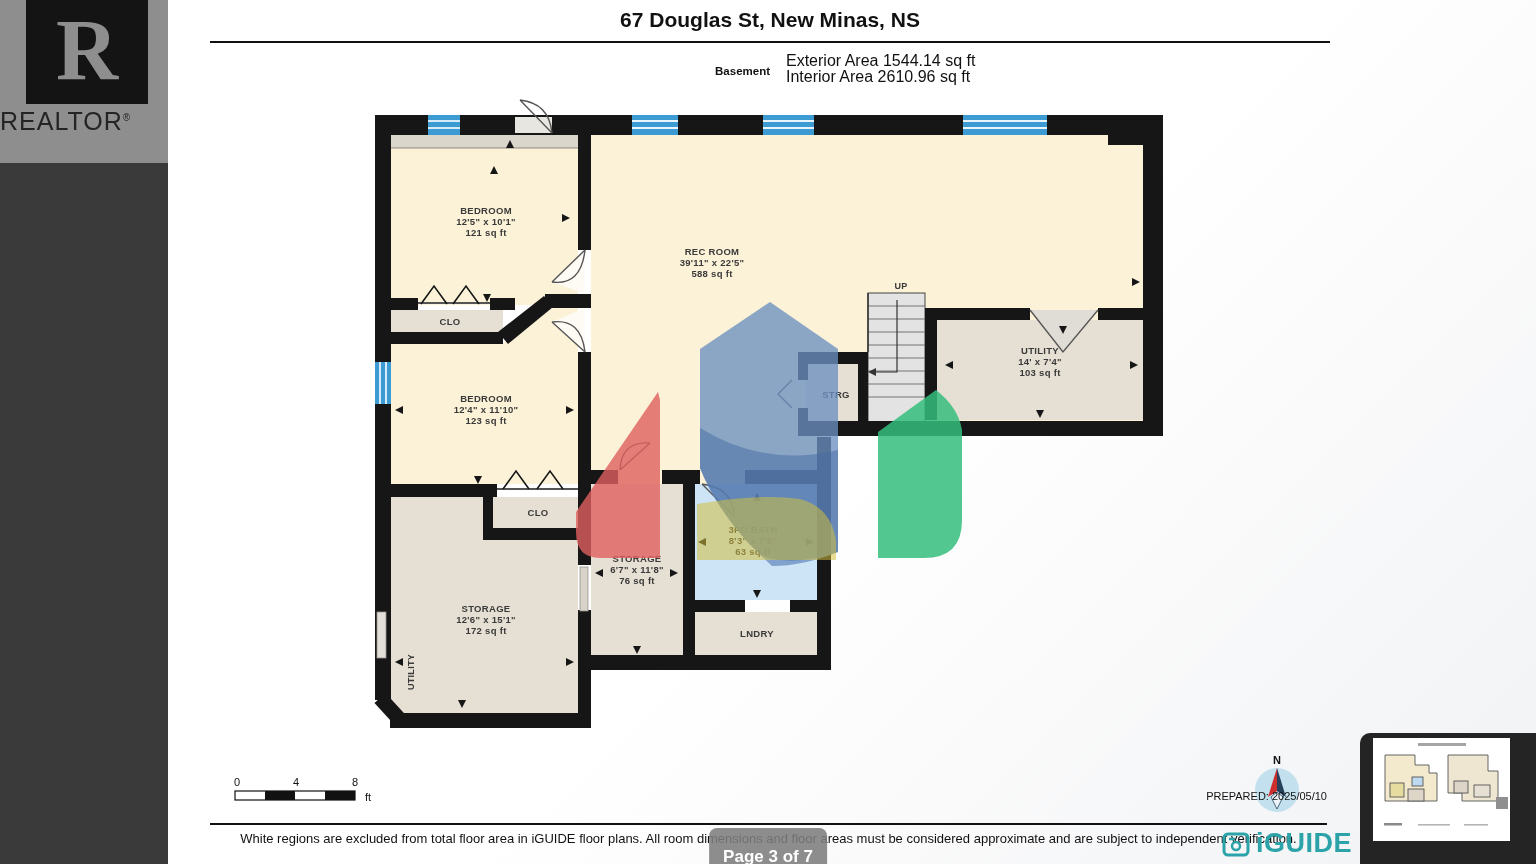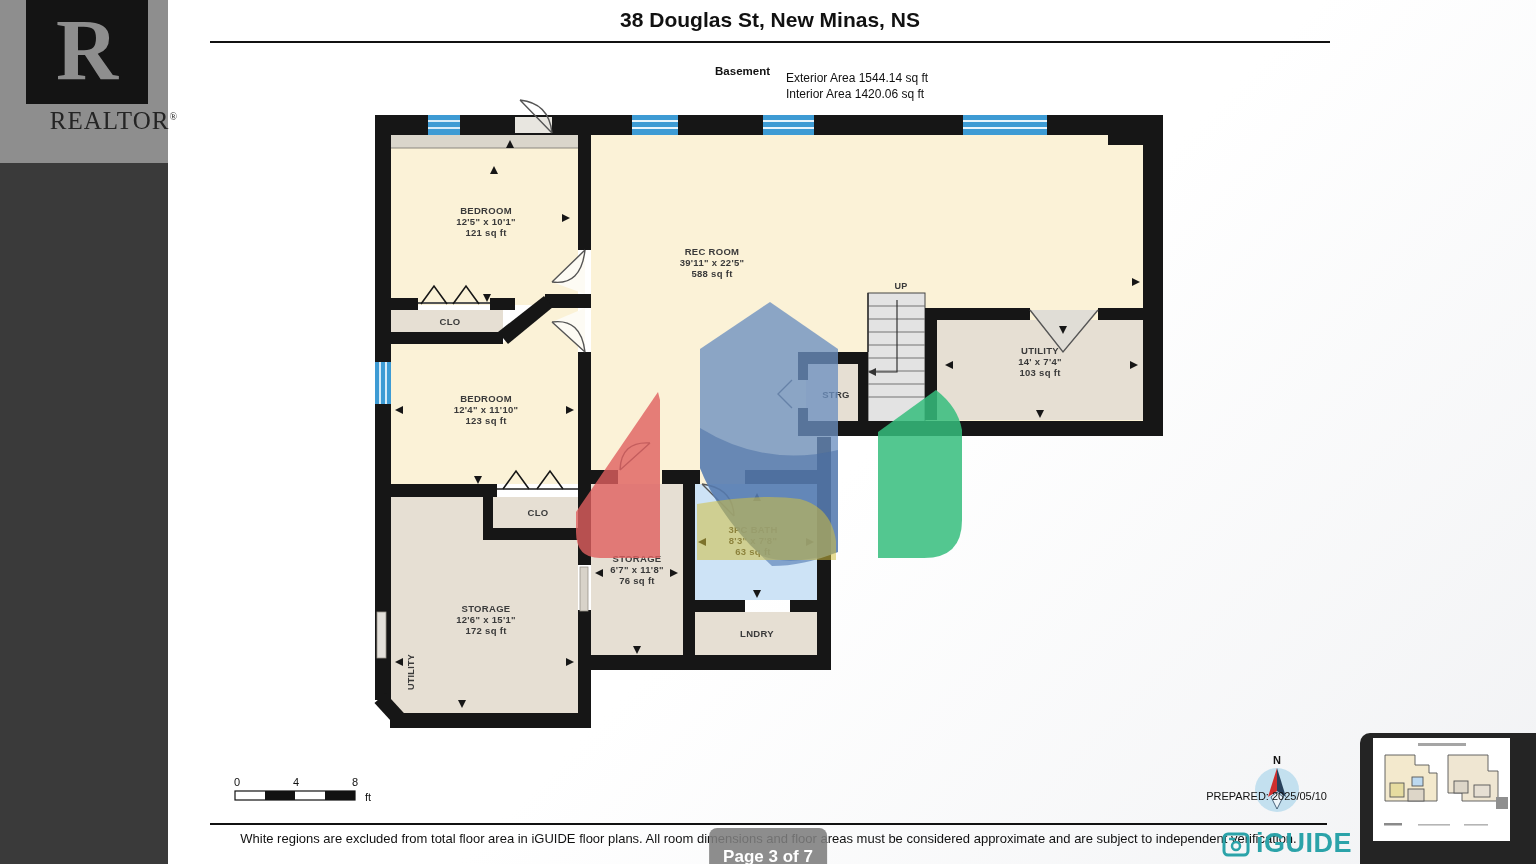--- a/index.html
+++ b/index.html
@@ -9,30 +9,30 @@
     font-family:"Liberation Sans", sans-serif;
     background:linear-gradient(135deg,#ffffff 55%,#f1f2f4 100%);
   }
   
   .sidebar { position:absolute; left:0; top:0; width:168px; height:864px; background:#3a3a3a; }
   .realtor-panel { position:absolute; left:0; top:0; width:168px; height:163px; background:#8e8e8e; }
   .realtor-box { position:absolute; left:26px; top:0; width:122px; height:104px; background:#141414;
                  display:flex; align-items:center; justify-content:center; }
   .realtor-r { font-family:"Liberation Serif", serif; font-weight:bold; font-size:86px; line-height:1;
                color:#8e8e8e; transform:translateY(-2px); }
-  .realtor-word { position:absolute; left:0; top:107px; width:178px; text-align:right;
-                  font-size:25px; color:#242424; letter-spacing:1px;font-family:Liberation Serif, serif; }
+  .realtor-word { position:absolute; left:0; top:107px; width:178px; text-align:left;
+                  font-size:25px; color:#242424; letter-spacing:1px; }
   .realtor-word sup { font-size:10px; }
   
   .title { position:absolute; left:210px; top:8px; width:1120px; text-align:center;
            font-size:21px; font-weight:bold; color:#111; }
   .title-rule { position:absolute; left:210px; top:41px; width:1120px; border-top:2.5px solid #111; }
   .floor-label { position:absolute; left:0; top:53px; width:770px; text-align:right;
                  font-size:11.5px; font-weight:bold; color:#111;margin-top:12px; }
-  .area-lines { position:absolute; left:786px; top:70px; font-size:12px; color:#111; line-height:16px; }
+  .area-lines { position:absolute; left:786px; top:53px; font-size:16px; color:#111; line-height:16px; }
   
   .prepared { position:absolute; left:210px; top:790px; width:1117px; text-align:right;
               font-size:11px; color:#111; }
   .footer-rule { position:absolute; left:210px; top:823px; width:1117px; border-top:2px solid #111; }
   .disclaimer { position:absolute; left:210px; top:831px; width:1117px; text-align:center;
                 font-size:13px; color:#111; }
   .page-badge { position:absolute; left:768px; top:828px; transform:translateX(-50%);
                 background:rgba(125,125,125,.88); color:#fff; font-size:17px; font-weight:bold;
                 padding:19px 14px 5px; border-radius:8px; white-space:nowrap; }
   
@@ -52,26 +52,26 @@
 
 <div class="sidebar">
   <div class="realtor-panel">
     <div class="realtor-box">
       <span class="realtor-r">R</span>
     </div>
     <div class="realtor-word"><span>REALTOR</span><sup>®</sup></div>
   </div>
 </div>
 
-<div class="title">38 Douglas St, New Minas, NS</div>
+<div class="title">67 Douglas St, New Minas, NS</div>
 <div class="title-rule"></div>
 <div class="floor-label">Basement</div>
 <div class="area-lines">
   <div>Exterior Area 1544.14 sq ft</div>
-  <div>Interior Area 1420.06 sq ft</div>
+  <div>Interior Area 2610.96 sq ft</div>
 </div>
 
 <svg class="plan-svg" width="1536" height="864" viewBox="0 0 1536 864">
 
   <g>
     <rect x="391" y="135" width="187" height="170" fill="#fbf2d7"></rect>
     <rect x="391" y="135" width="187" height="13" fill="#dad6cb"></rect>
     <line x1="391" y1="148" x2="578" y2="148" stroke="#8b877e" stroke-width="1"></line>
     <rect x="591" y="135" width="552" height="287" fill="#fbf2d7"></rect>
     <rect x="591" y="422" width="239" height="62" fill="#fbf2d7"></rect>

